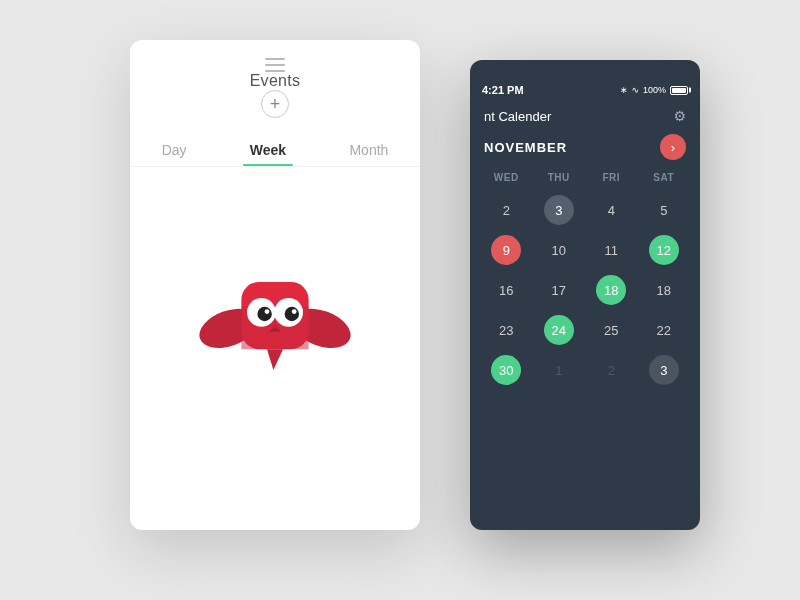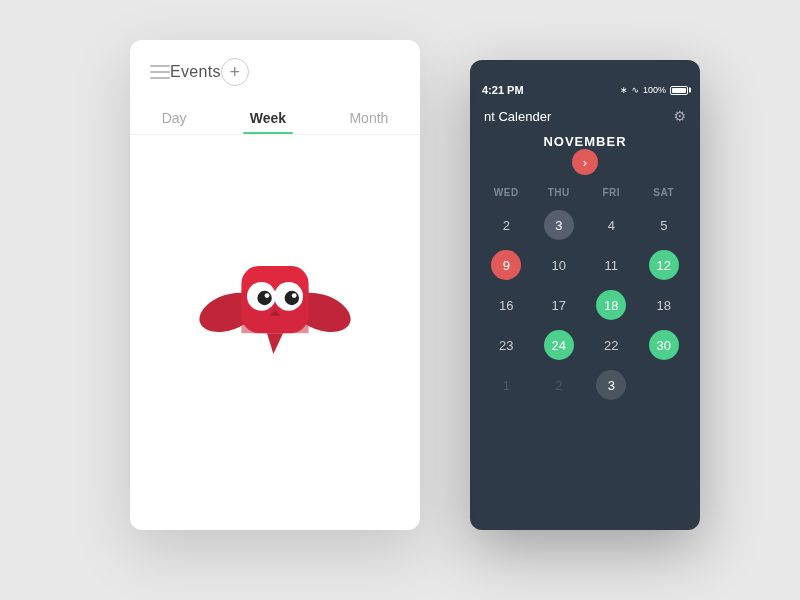--- a/index.html
+++ b/index.html
@@ -25,21 +25,23 @@
       display: flex;
       flex-direction: column;
       align-items: center;
       z-index: 2;
     }
 
     .events-header {
       width: 100%;
       display: flex;
       align-items: center;
-      padding: 18px 20px 10px;
+      justify-content: space-between;
+      padding: 18px 4px 10px;
+      flex-direction: column;
     }
 
     .hamburger-icon {
       display: flex;
       flex-direction: column;
       gap: 4px;
       cursor: pointer;
     }
     .hamburger-icon span {
       display: block;
@@ -225,21 +227,20 @@
       font-size: 14px;
       cursor: pointer;
     }
 
     
     .month-nav {
       display: flex;
       align-items: center;
       justify-content: space-between;
       padding: 4px 14px 8px;
-      flex-direction: column;
     }
 
     .month-label {
       font-size: 13px;
       color: #fff;
       font-weight: 600;
       letter-spacing: 1px;
     }
 
     .nav-arrow {
@@ -454,20 +455,23 @@
         <div class="cal-num">18</div>
       </div>
 
     <div class="cal-cell">
         <div class="cal-num">23</div>
       </div>
     <div class="cal-cell">
         <div class="cal-num green">24</div>
       </div>
     <div class="cal-cell">
+        <div class="cal-num">25</div>
+      </div>
+    <div class="cal-cell">
         <div class="cal-num">22</div>
       </div>
 
     <div class="cal-cell">
         <div class="cal-num green">30</div>
       </div>
     <div class="cal-cell">
         <div class="cal-num muted">1</div>
       </div>
     <div class="cal-cell">

